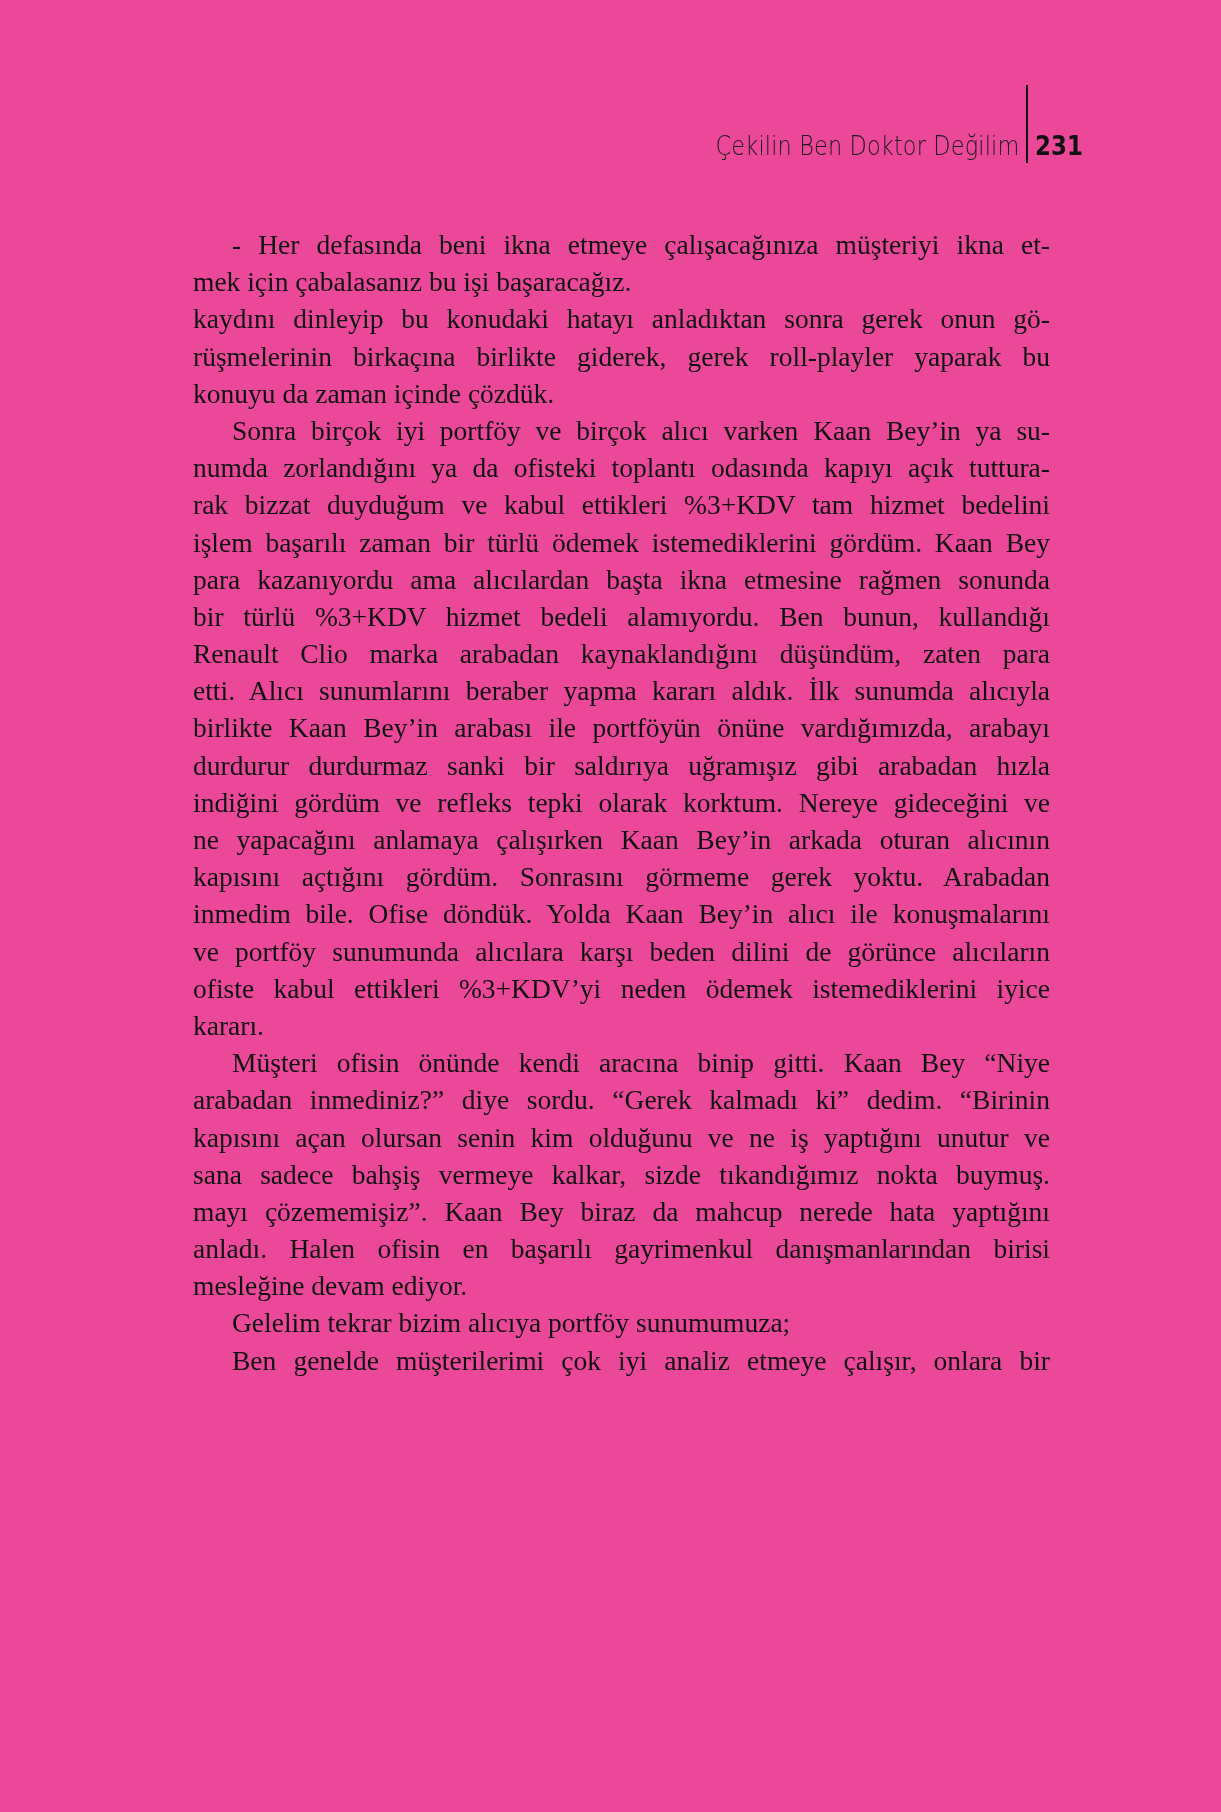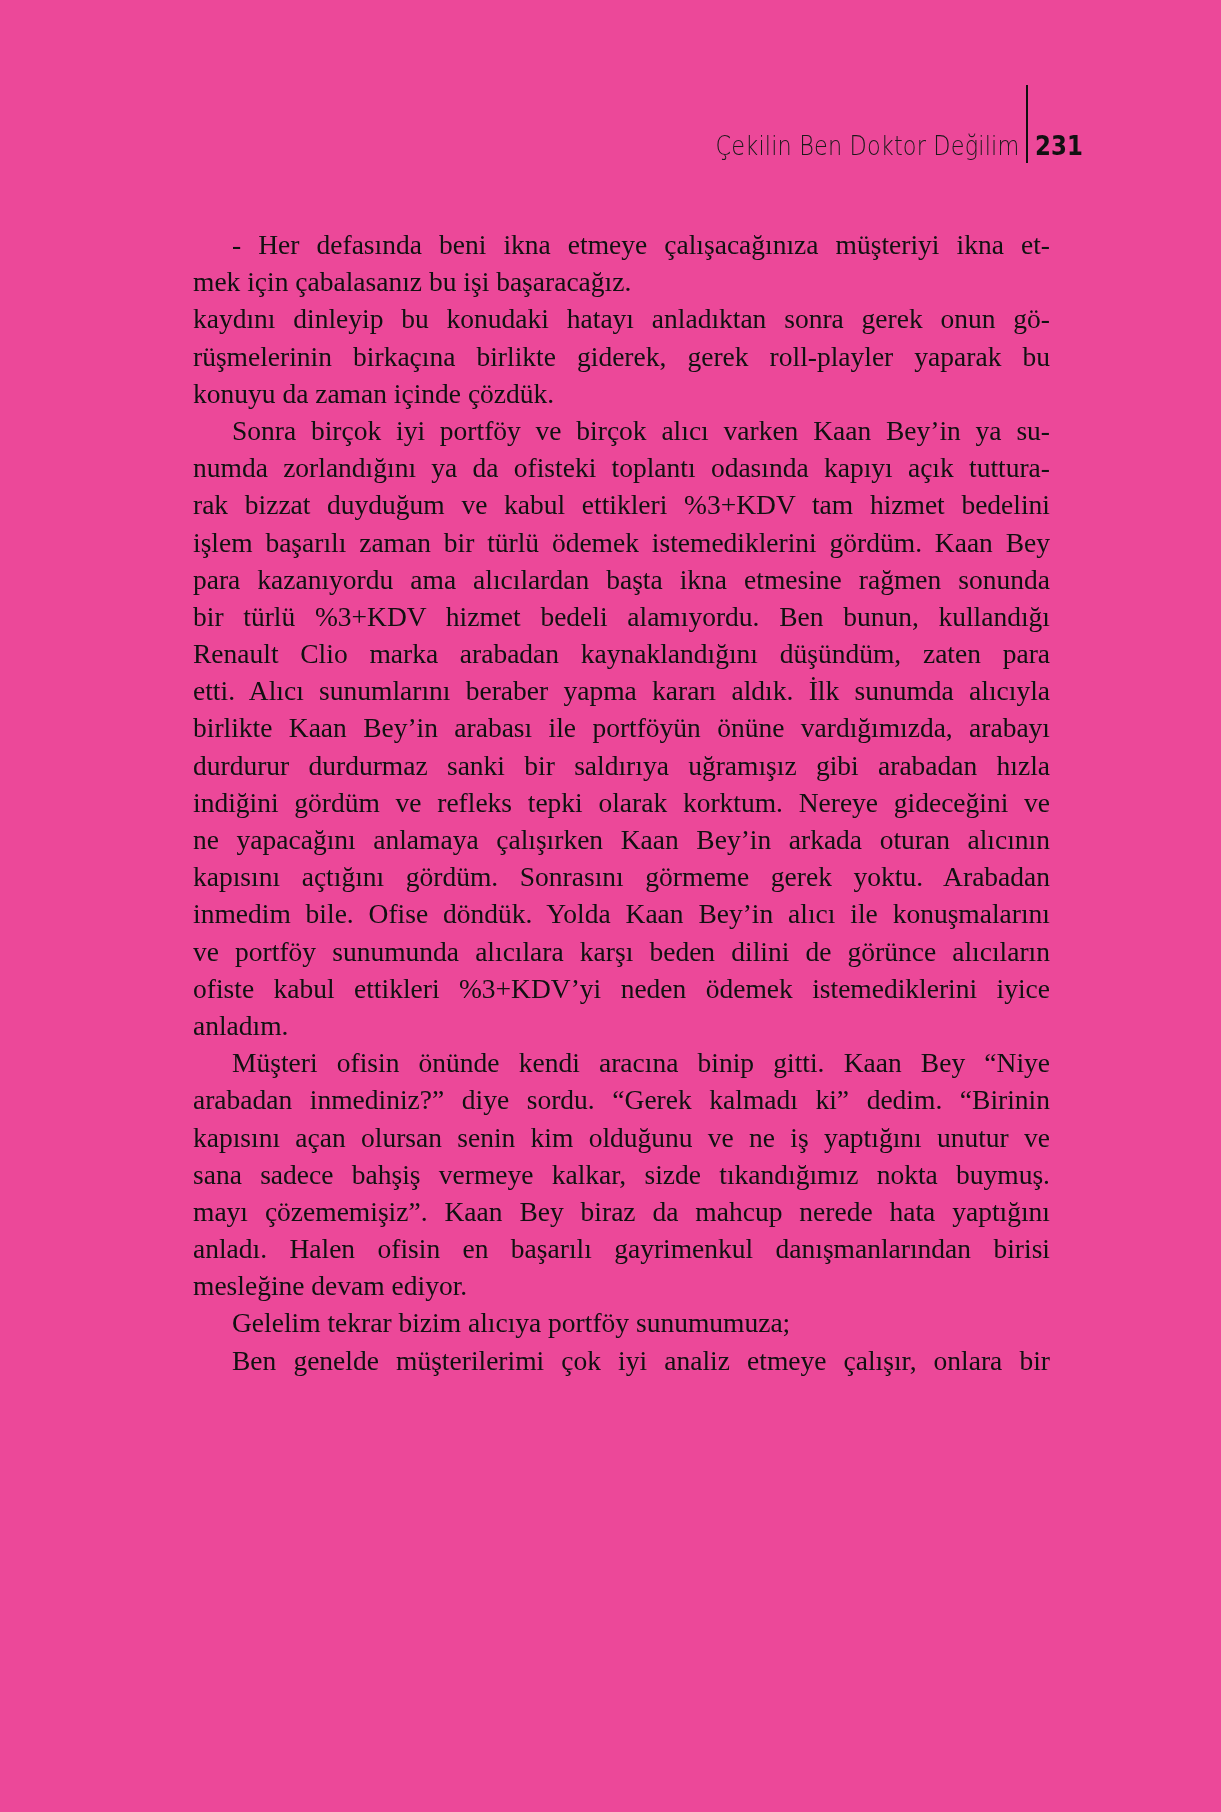--- a/index.html
+++ b/index.html
@@ -58,21 +58,21 @@
       <span class="line">Renault Clio marka arabadan kaynaklandığını düşündüm, zaten para</span>
       <span class="line">etti. Alıcı sunumlarını beraber yapma kararı aldık. İlk sunumda alıcıyla</span>
       <span class="line">birlikte Kaan Bey’in arabası ile portföyün önüne vardığımızda, arabayı</span>
       <span class="line">durdurur durdurmaz sanki bir saldırıya uğramışız gibi arabadan hızla</span>
       <span class="line">indiğini gördüm ve refleks tepki olarak korktum. Nereye gideceğini ve</span>
       <span class="line">ne yapacağını anlamaya çalışırken Kaan Bey’in arkada oturan alıcının</span>
       <span class="line">kapısını açtığını gördüm. Sonrasını görmeme gerek yoktu. Arabadan</span>
       <span class="line">inmedim bile. Ofise döndük. Yolda Kaan Bey’in alıcı ile konuşmalarını</span>
       <span class="line">ve portföy sunumunda alıcılara karşı beden dilini de görünce alıcıların</span>
       <span class="line">ofiste kabul ettikleri %3+KDV’yi neden ödemek istemediklerini iyice</span>
-      <span class="line last">anladım.</span>
+      <span class="line last">kararı.</span>
       <span class="line indent">Müşteri ofisin önünde kendi aracına binip gitti. Kaan Bey “Niye</span>
       <span class="line">arabadan inmediniz?” diye sordu. “Gerek kalmadı ki” dedim. “Birinin</span>
       <span class="line">kapısını açan olursan senin kim olduğunu ve ne iş yaptığını unutur ve</span>
       <span class="line">sana sadece bahşiş vermeye kalkar, sizde tıkandığımız nokta buymuş.</span>
       <span class="line">mayı çözememişiz”. Kaan Bey biraz da mahcup nerede hata yaptığını</span>
       <span class="line">anladı. Halen ofisin en başarılı gayrimenkul danışmanlarından birisi</span>
       <span class="line last">mesleğine devam ediyor.</span>
       <span class="line indent last">Gelelim tekrar bizim alıcıya portföy sunumumuza;</span>
       <span class="line indent">Ben genelde müşterilerimi çok iyi analiz etmeye çalışır, onlara bir</span>
     </div>

